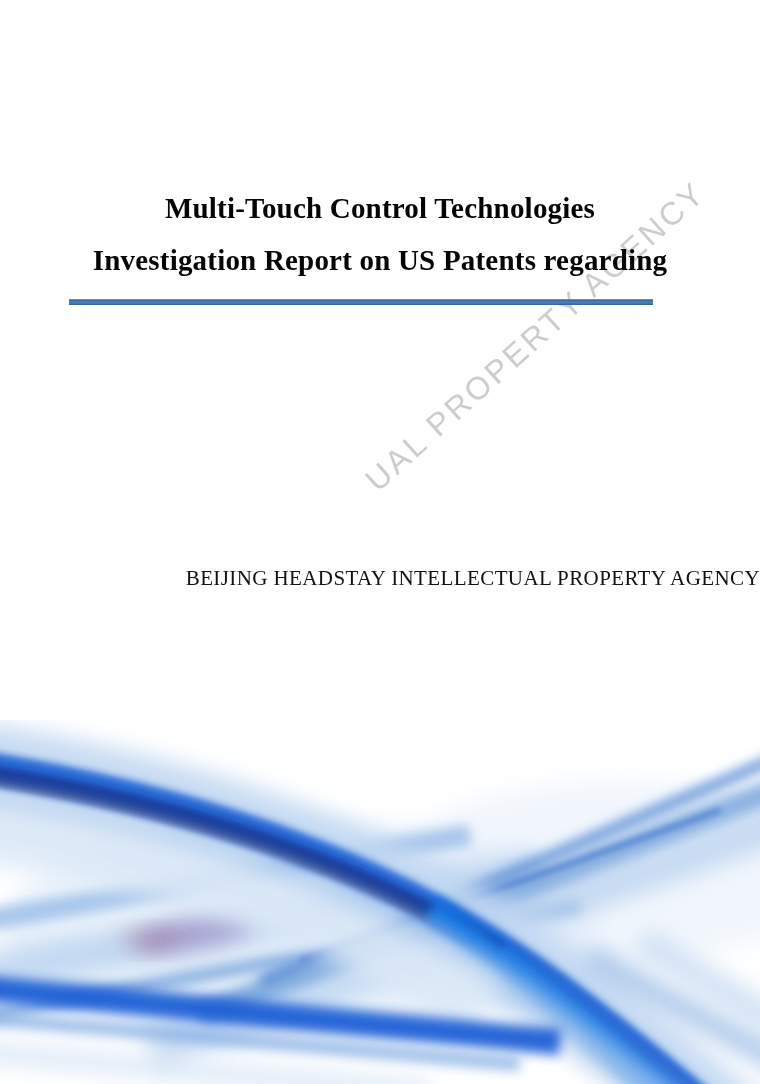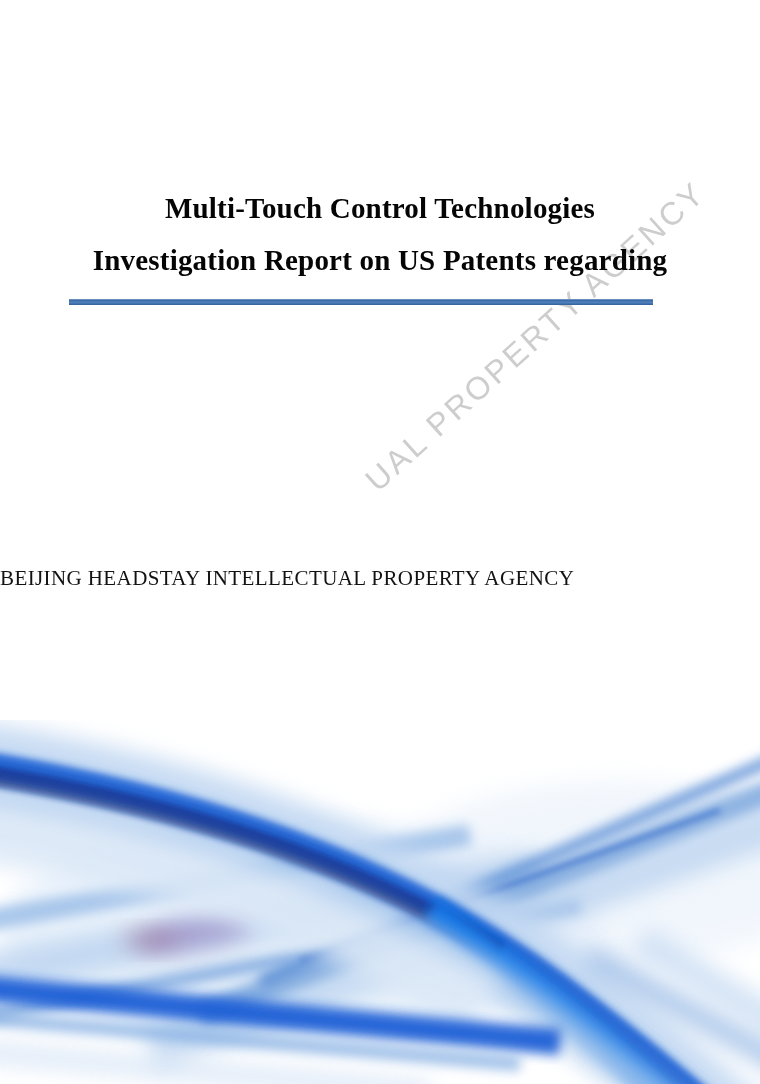--- a/index.html
+++ b/index.html
@@ -39,21 +39,21 @@
     font-size:32px;
     letter-spacing:3px;
     color:#cdcdcd;
     white-space:nowrap;
     font-weight:400;
   }
   .org-line{
     position:absolute;
     top:566px;left:0;right:0;
     z-index:3;
-    text-align:left;
+    text-align:right;
     font-size:21px;
     letter-spacing:0.4px;
     color:#121212;
   }
   .wave{
     position:absolute;
     left:0;bottom:0;
     width:760px;height:364px;
     z-index:2;
     display:block;

